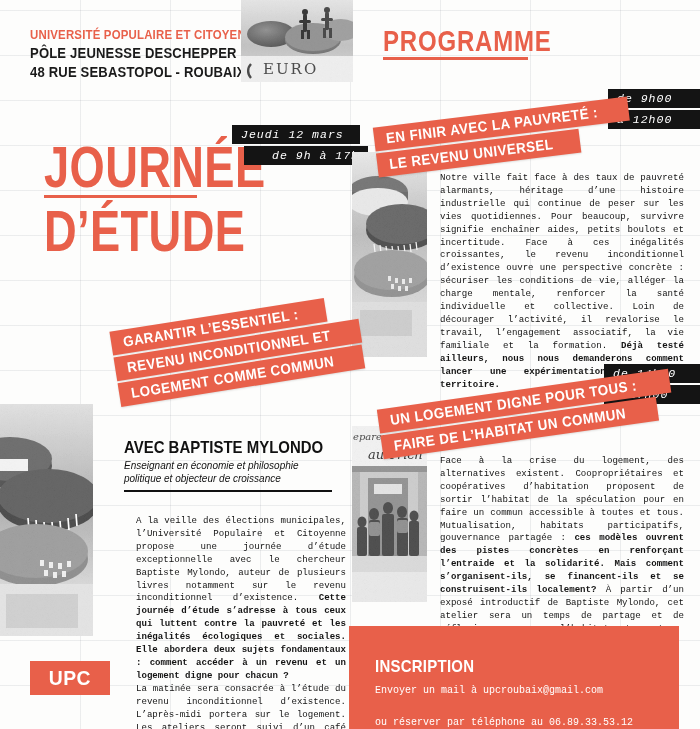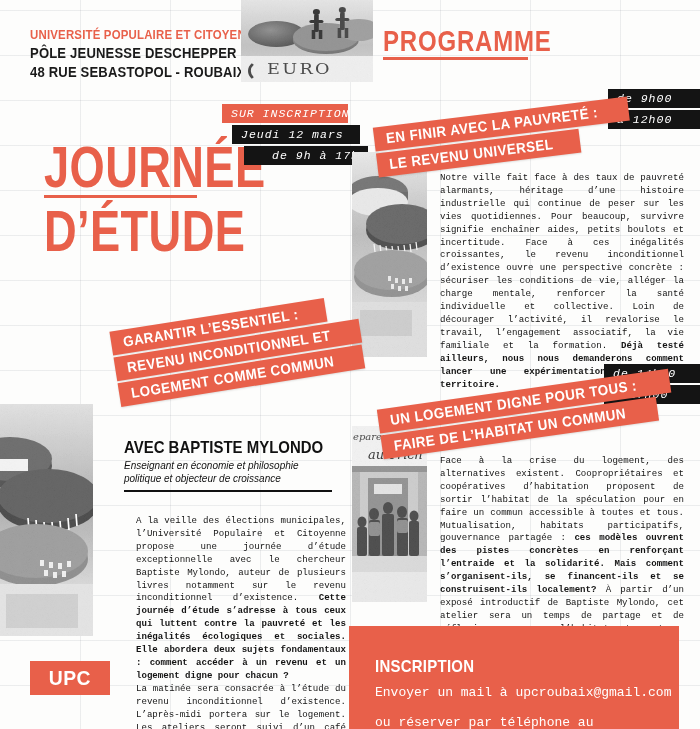--- a/index.html
+++ b/index.html
@@ -144,21 +144,21 @@
     left:349px;top:626px;width:330px;height:103px;
     background:#E8604A;z-index:4;
   }
   .insc-title{
     color:#fff;font-weight:bold;font-size:17px;
     font-family:"Liberation Sans Narrow","Liberation Sans",sans-serif;
     transform:scaleX(.88);transform-origin:left center;
     margin:31px 0 0 26px;letter-spacing:.3px;
   }
   .insc-line{
-    color:#fff;font-size:13px;line-height:1.55;margin-left:26px;margin-top:6px;
+    color:#fff;font-size:10px;line-height:1.55;margin-left:26px;margin-top:6px;
     font-family:"Liberation Mono","DejaVu Sans Mono",monospace;
   }
 
   
   #upc{
     left:30px;top:661px;width:80px;height:34px;background:#E8604A;
     display:flex;align-items:center;justify-content:center;z-index:4;
   }
   #upc .mark{
     color:#fff;font-weight:bold;font-size:21px;letter-spacing:.5px;
@@ -172,21 +172,21 @@
 <div id="poster">
 
   <div class="grid"></div>
 
   <div class="layer org-block">
     <div class="org-line1">UNIVERSITÉ POPULAIRE ET CITOYENNE</div>
     <div class="org-line2">PÔLE JEUNESSE DESCHEPPER</div>
     <div class="org-line3">48 RUE SEBASTOPOL - ROUBAIX</div>
   </div>
 
-  <div class="photo" style="left:241px;top:0px;width:132px;height:82px;">
+  <div class="photo" style="left:241px;top:0px;width:112px;height:82px;">
     <svg viewBox="0 0 112 82" preserveAspectRatio="none" aria-hidden="true">
       <defs>
         <linearGradient id="pg1" x1="0" y1="0" x2="0" y2="1">
           <stop offset="0%" stop-color="#d9d9d6"></stop>
             <stop offset="55%" stop-color="#b9b9b5"></stop>
             <stop offset="100%" stop-color="#cfcfca"></stop>
         </linearGradient>
         <radialGradient id="coinA" cx="40%" cy="35%" r="70%">
           <stop offset="0%" stop-color="#8d8d88"></stop>
             <stop offset="100%" stop-color="#575754"></stop>
@@ -232,23 +232,20 @@
     <div class="txt">PROGRAMME</div>
     <div class="rule"></div>
   </div>
 
   <div class="layer journee">
     <div class="l1">JOURNÉE</div>
     <div class="rule"></div>
     <div class="l2">D’ÉTUDE</div>
   </div>
 
-  <div class="layer sur-insc">
-    <span class="tag-orange">SUR INSCRIPTION</span>
-  </div>
   <div class="layer jeudi">
     <span class="tag-black">Jeudi 12 mars</span>
   </div>
   <div class="layer de9">
     <span class="tag-black">de 9h à 17h</span>
   </div>
 
   <div class="banner-grp" id="bannerA">
     <div class="banner"><span>EN FINIR AVEC LA PAUVRETÉ :</span></div><br>
     <div class="banner"><span>LE REVENU UNIVERSEL</span></div>
@@ -426,20 +423,20 @@
   <div class="layer" id="speaker">
     <div class="speaker-name">AVEC BAPTISTE MYLONDO</div>
     <div class="speaker-role">Enseignant en économie et philosophie politique et objecteur de croissance</div>
     <div class="speaker-rule"></div>
   </div>
   <div class="layer body-copy" id="para3">A la veille des élections municipales, l’Université Populaire et Citoyenne propose une journée d’étude exceptionnelle avec le chercheur Baptiste Mylondo, auteur de plusieurs livres notamment sur le revenu inconditionnel d’existence. <b>Cette journée d’étude s’adresse à tous ceux qui luttent contre la pauvreté et les inégalités écologiques et sociales. Elle abordera deux sujets fondamentaux : comment accéder à un revenu et un logement digne pour chacun ?</b><br>La matinée sera consacrée à l’étude du revenu inconditionnel d’existence. L’après-midi portera sur le logement. Les ateliers seront suivi d’un café citoyen à Baraka de 18h30 à 20h30.</div>
 
   <div class="layer" id="inscription">
     <div class="insc-title">INSCRIPTION</div>
     <div class="insc-line">Envoyer un mail à upcroubaix@gmail.com</div>
-    <div class="insc-line" style="margin-top:10px">ou réserver par téléphone au 06.89.33.53.12</div>
+    <div class="insc-line" style="margin-top:16px">ou réserver par téléphone au 06.89.33.53.12</div>
   </div>
 
   <div class="layer" id="upc">
     <span class="mark">UPC</span>
   </div>
 
 </div>
 
 </body></html>

